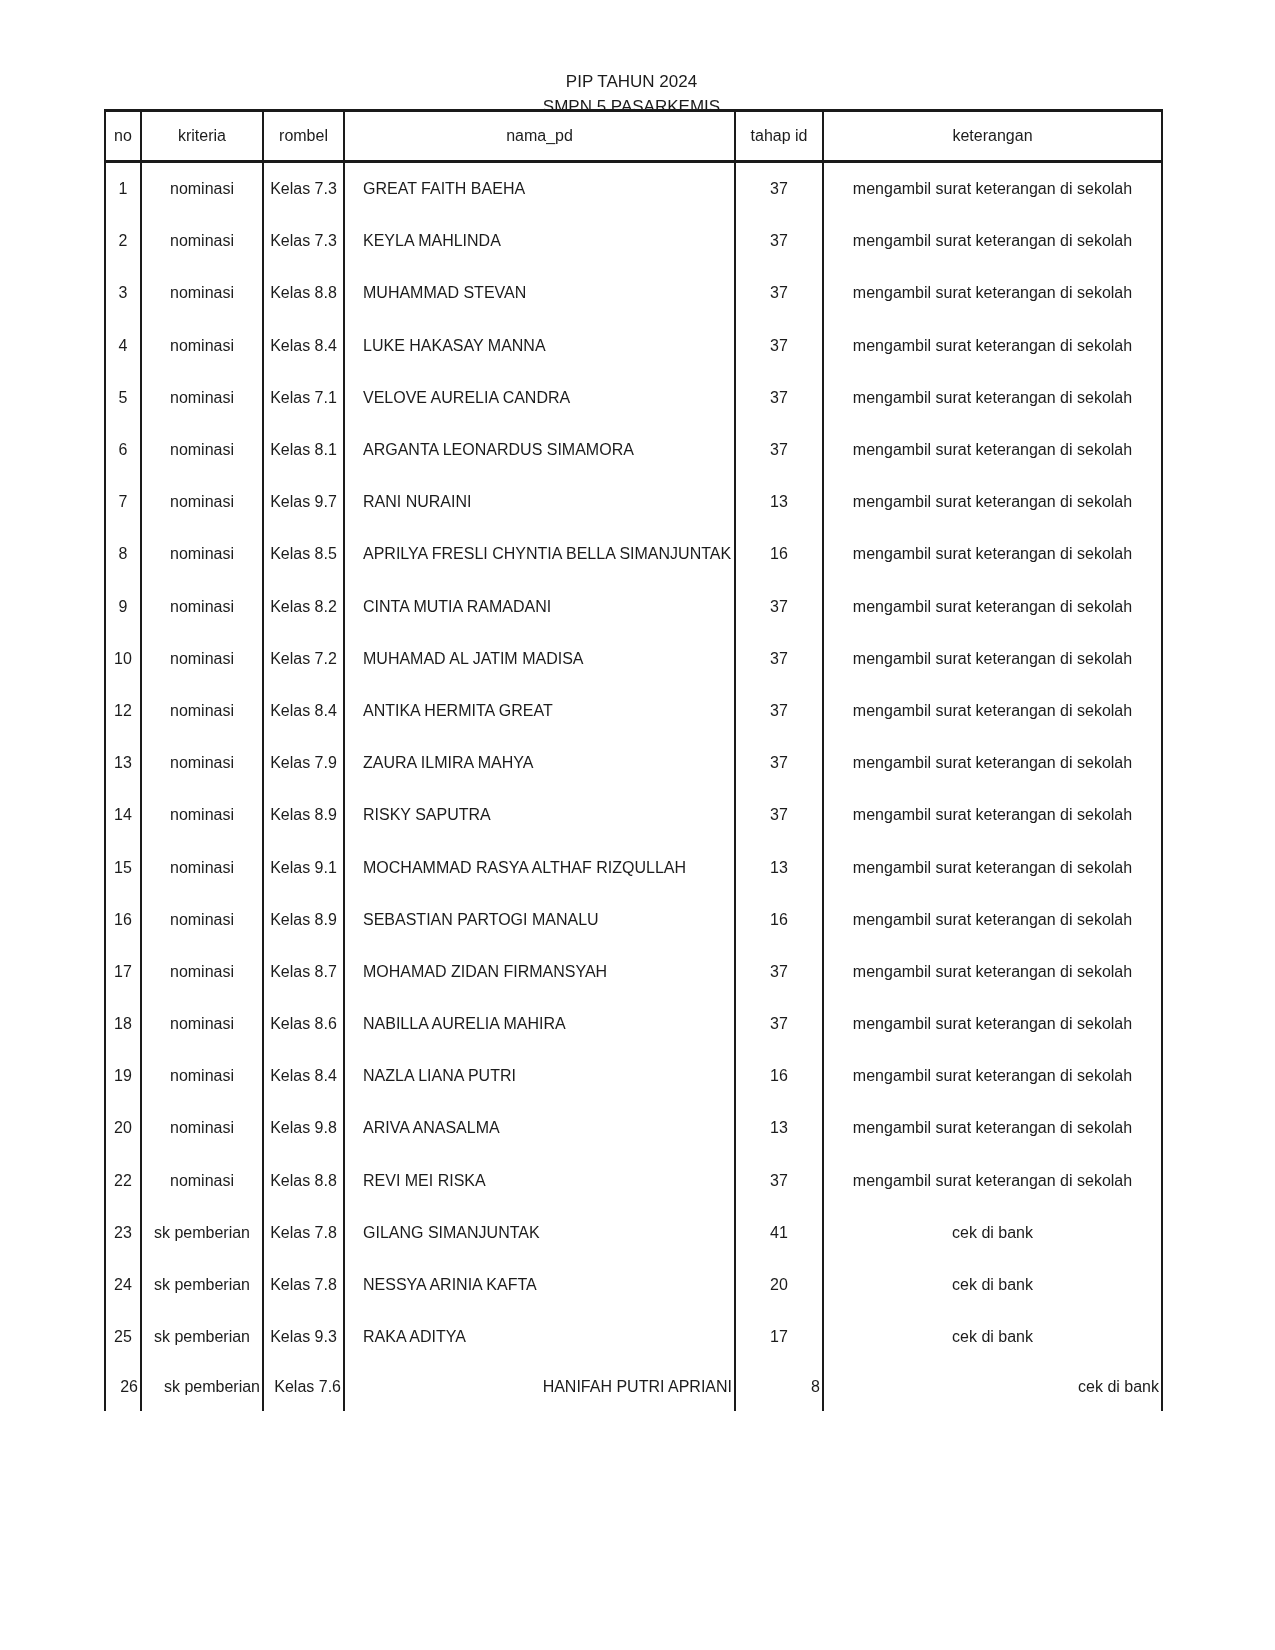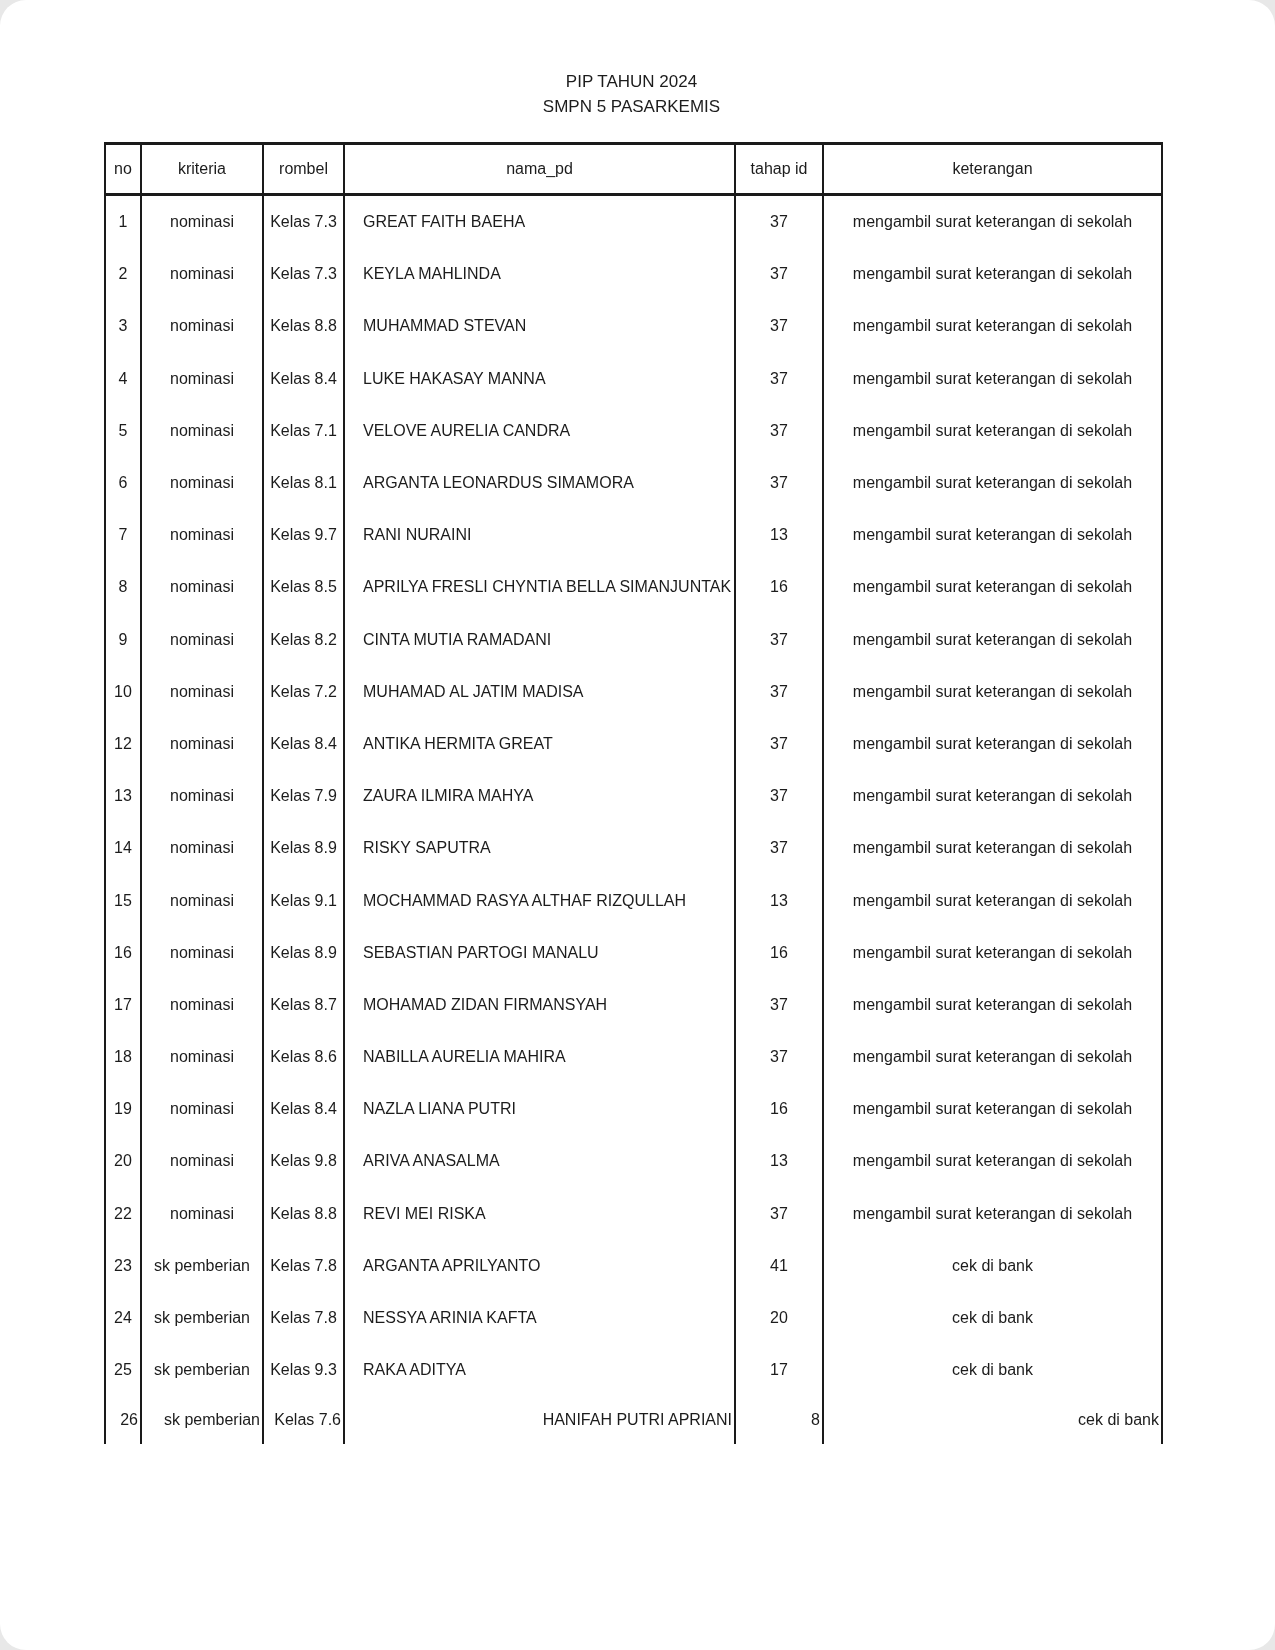--- a/index.html
+++ b/index.html
@@ -5,36 +5,35 @@
   html, body { margin: 0; padding: 0; background: #e8e8e8; }
   .page {
     position: relative;
     width: 1275px;
     height: 1650px;
     margin: 0 auto;
     background: #ffffff;
     font-family: "Liberation Sans", sans-serif;
     color: #1c1c1c;
     overflow: hidden;
-    border-radius: 26px;
   }
   .title-block {
     position: absolute;
     left: 104px;
     top: 69px;
     width: 1055px;
     text-align: center;
     font-size: 17px;
     line-height: 25px;
     color: #1c1c1c;
   }
   table.doc {
     position: absolute;
     left: 104px;
-    top: 142px;
+    top: 109px;
     width: 1055px;
     border-collapse: separate;
     border-spacing: 0;
     table-layout: fixed;
     border-top: 3px solid #1a1a1a;
     border-left: 2px solid #1a1a1a;
     border-right: 2px solid #1a1a1a;
     border-bottom: none; 
   }
   col.c1 { width: 36px; }
@@ -257,21 +256,21 @@
     <td class="c-kriteria">nominasi</td>
     <td class="c-rombel">Kelas 8.8</td>
     <td class="c-nama">REVI MEI RISKA</td>
     <td class="c-tahap">37</td>
     <td class="c-ket">mengambil surat keterangan di sekolah</td>
   </tr>
         <tr>
     <td class="c-no">23</td>
     <td class="c-kriteria">sk pemberian</td>
     <td class="c-rombel">Kelas 7.8</td>
-    <td class="c-nama">ARGANTA APRILYANTO</td>
+    <td class="c-nama">GILANG SIMANJUNTAK</td>
     <td class="c-tahap">41</td>
     <td class="c-ket">cek di bank</td>
   </tr>
         <tr>
     <td class="c-no">24</td>
     <td class="c-kriteria">sk pemberian</td>
     <td class="c-rombel">Kelas 7.8</td>
     <td class="c-nama">NESSYA ARINIA KAFTA</td>
     <td class="c-tahap">20</td>
     <td class="c-ket">cek di bank</td>

